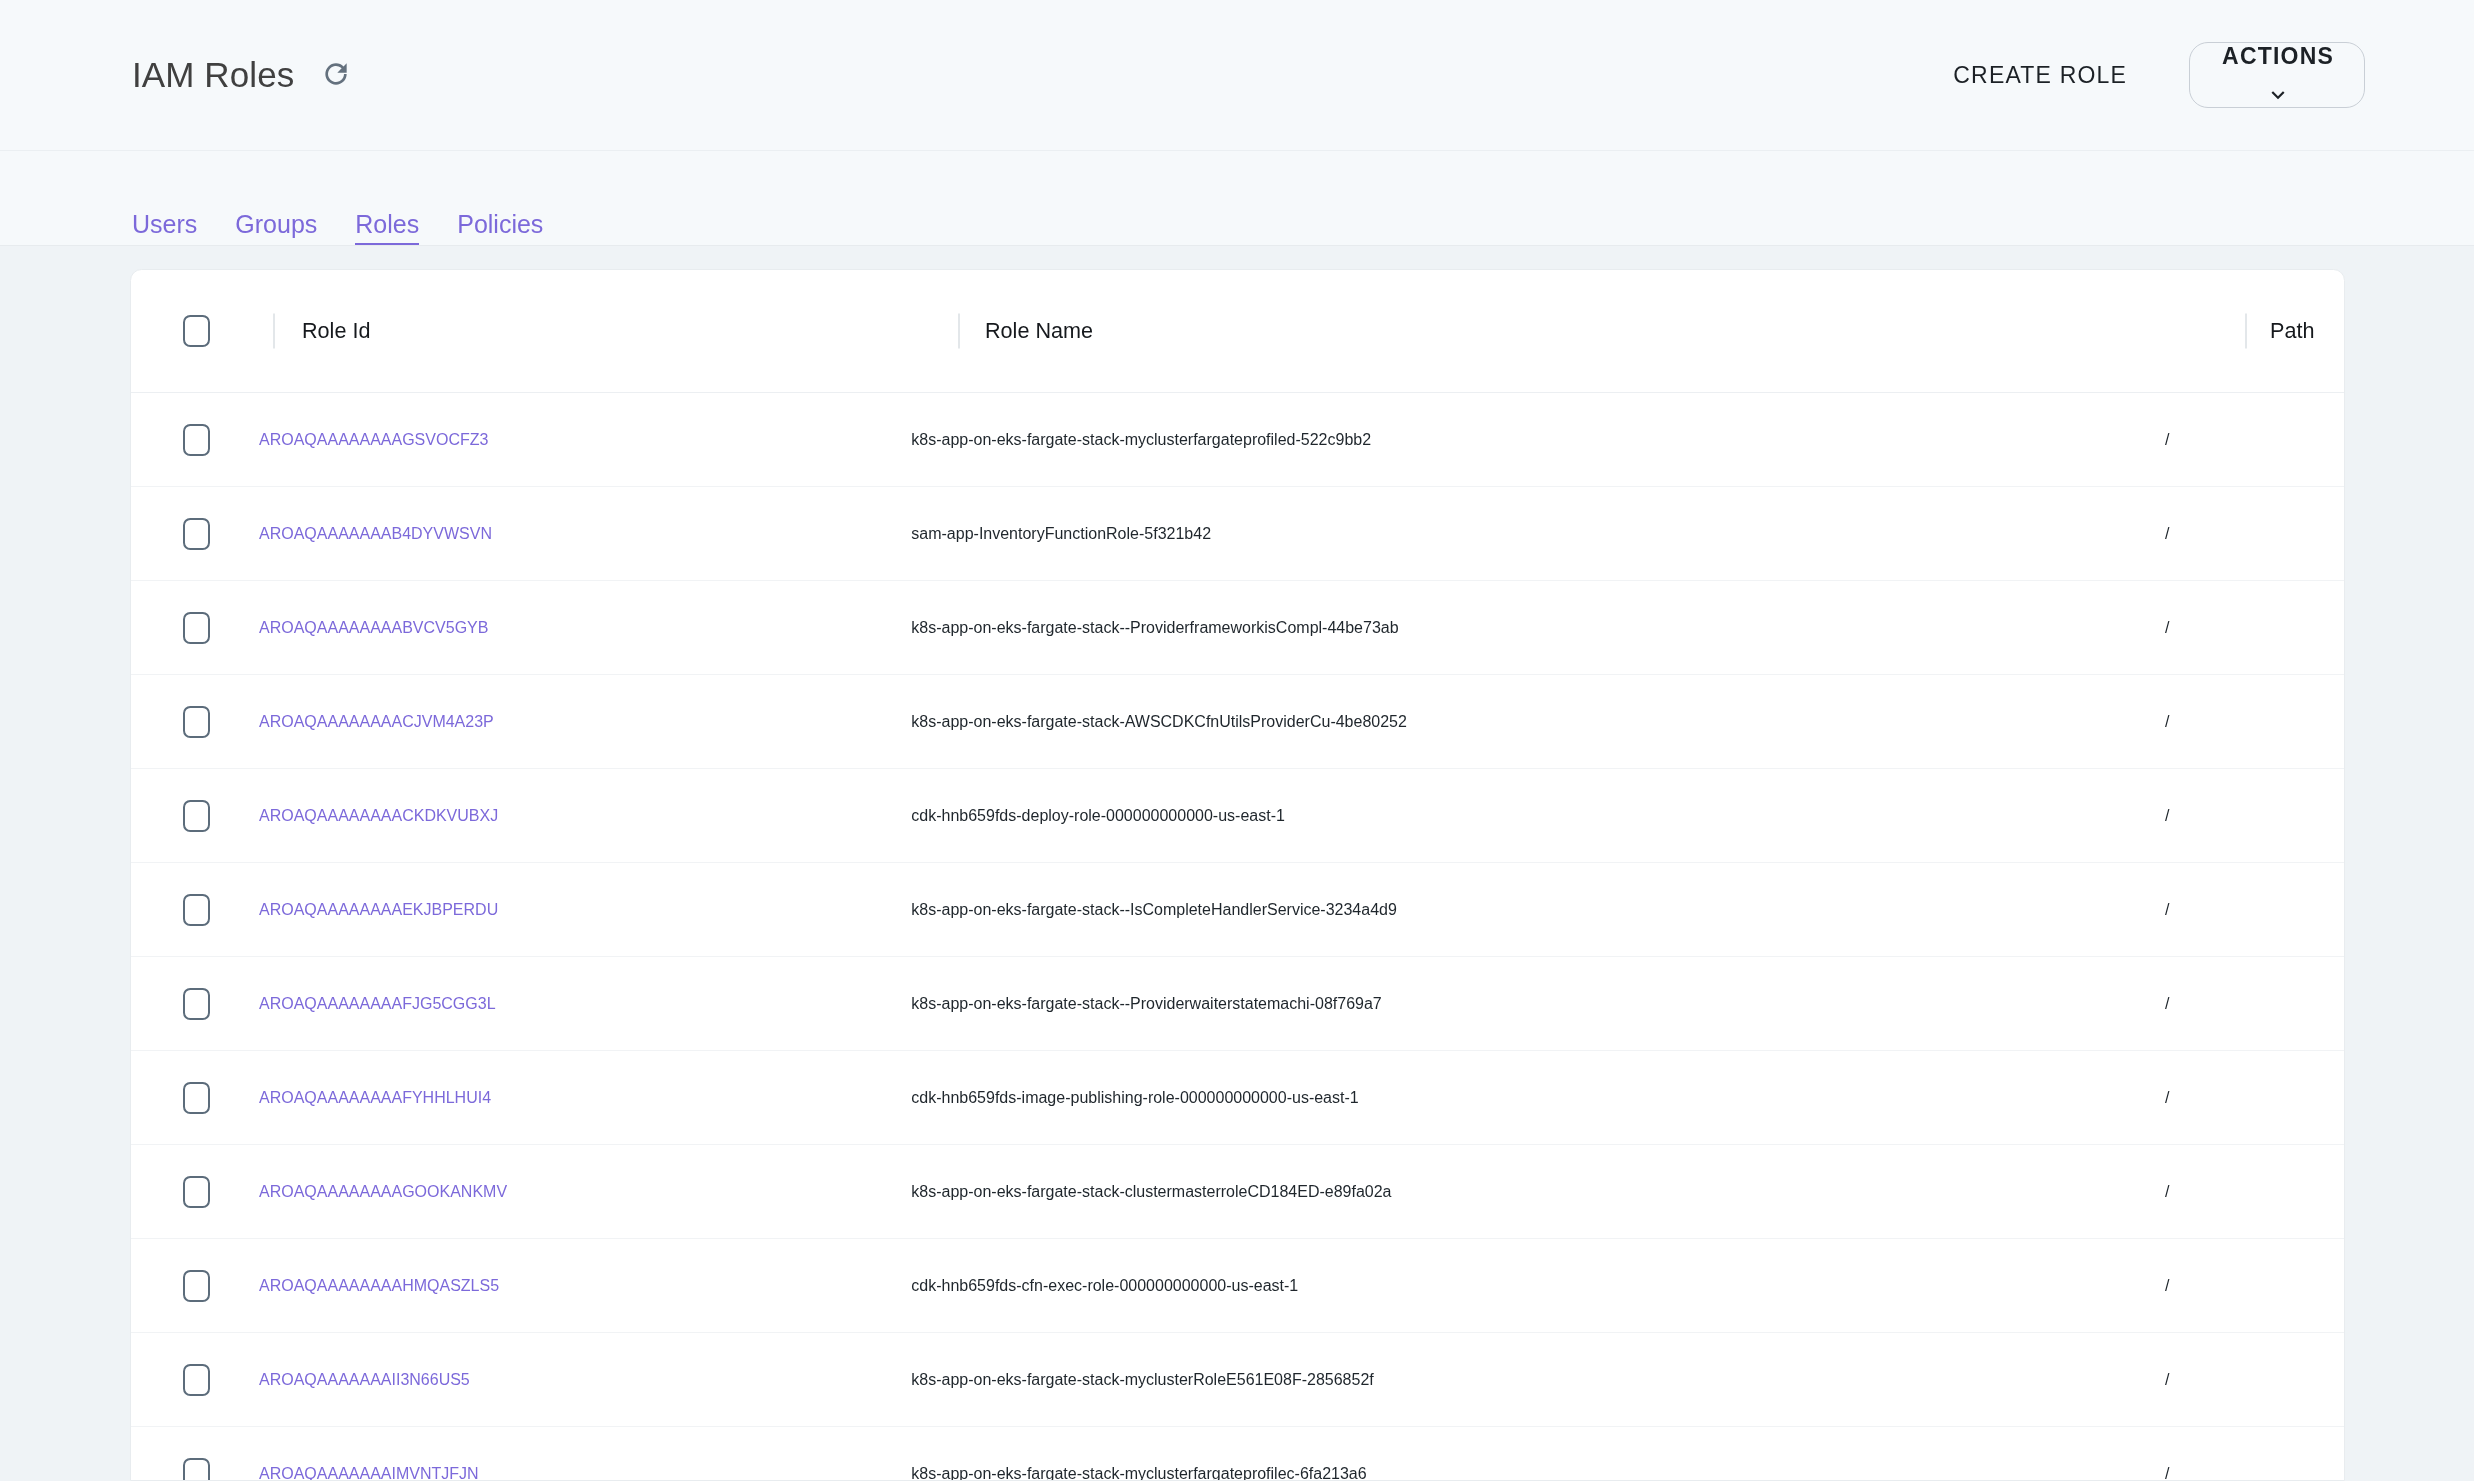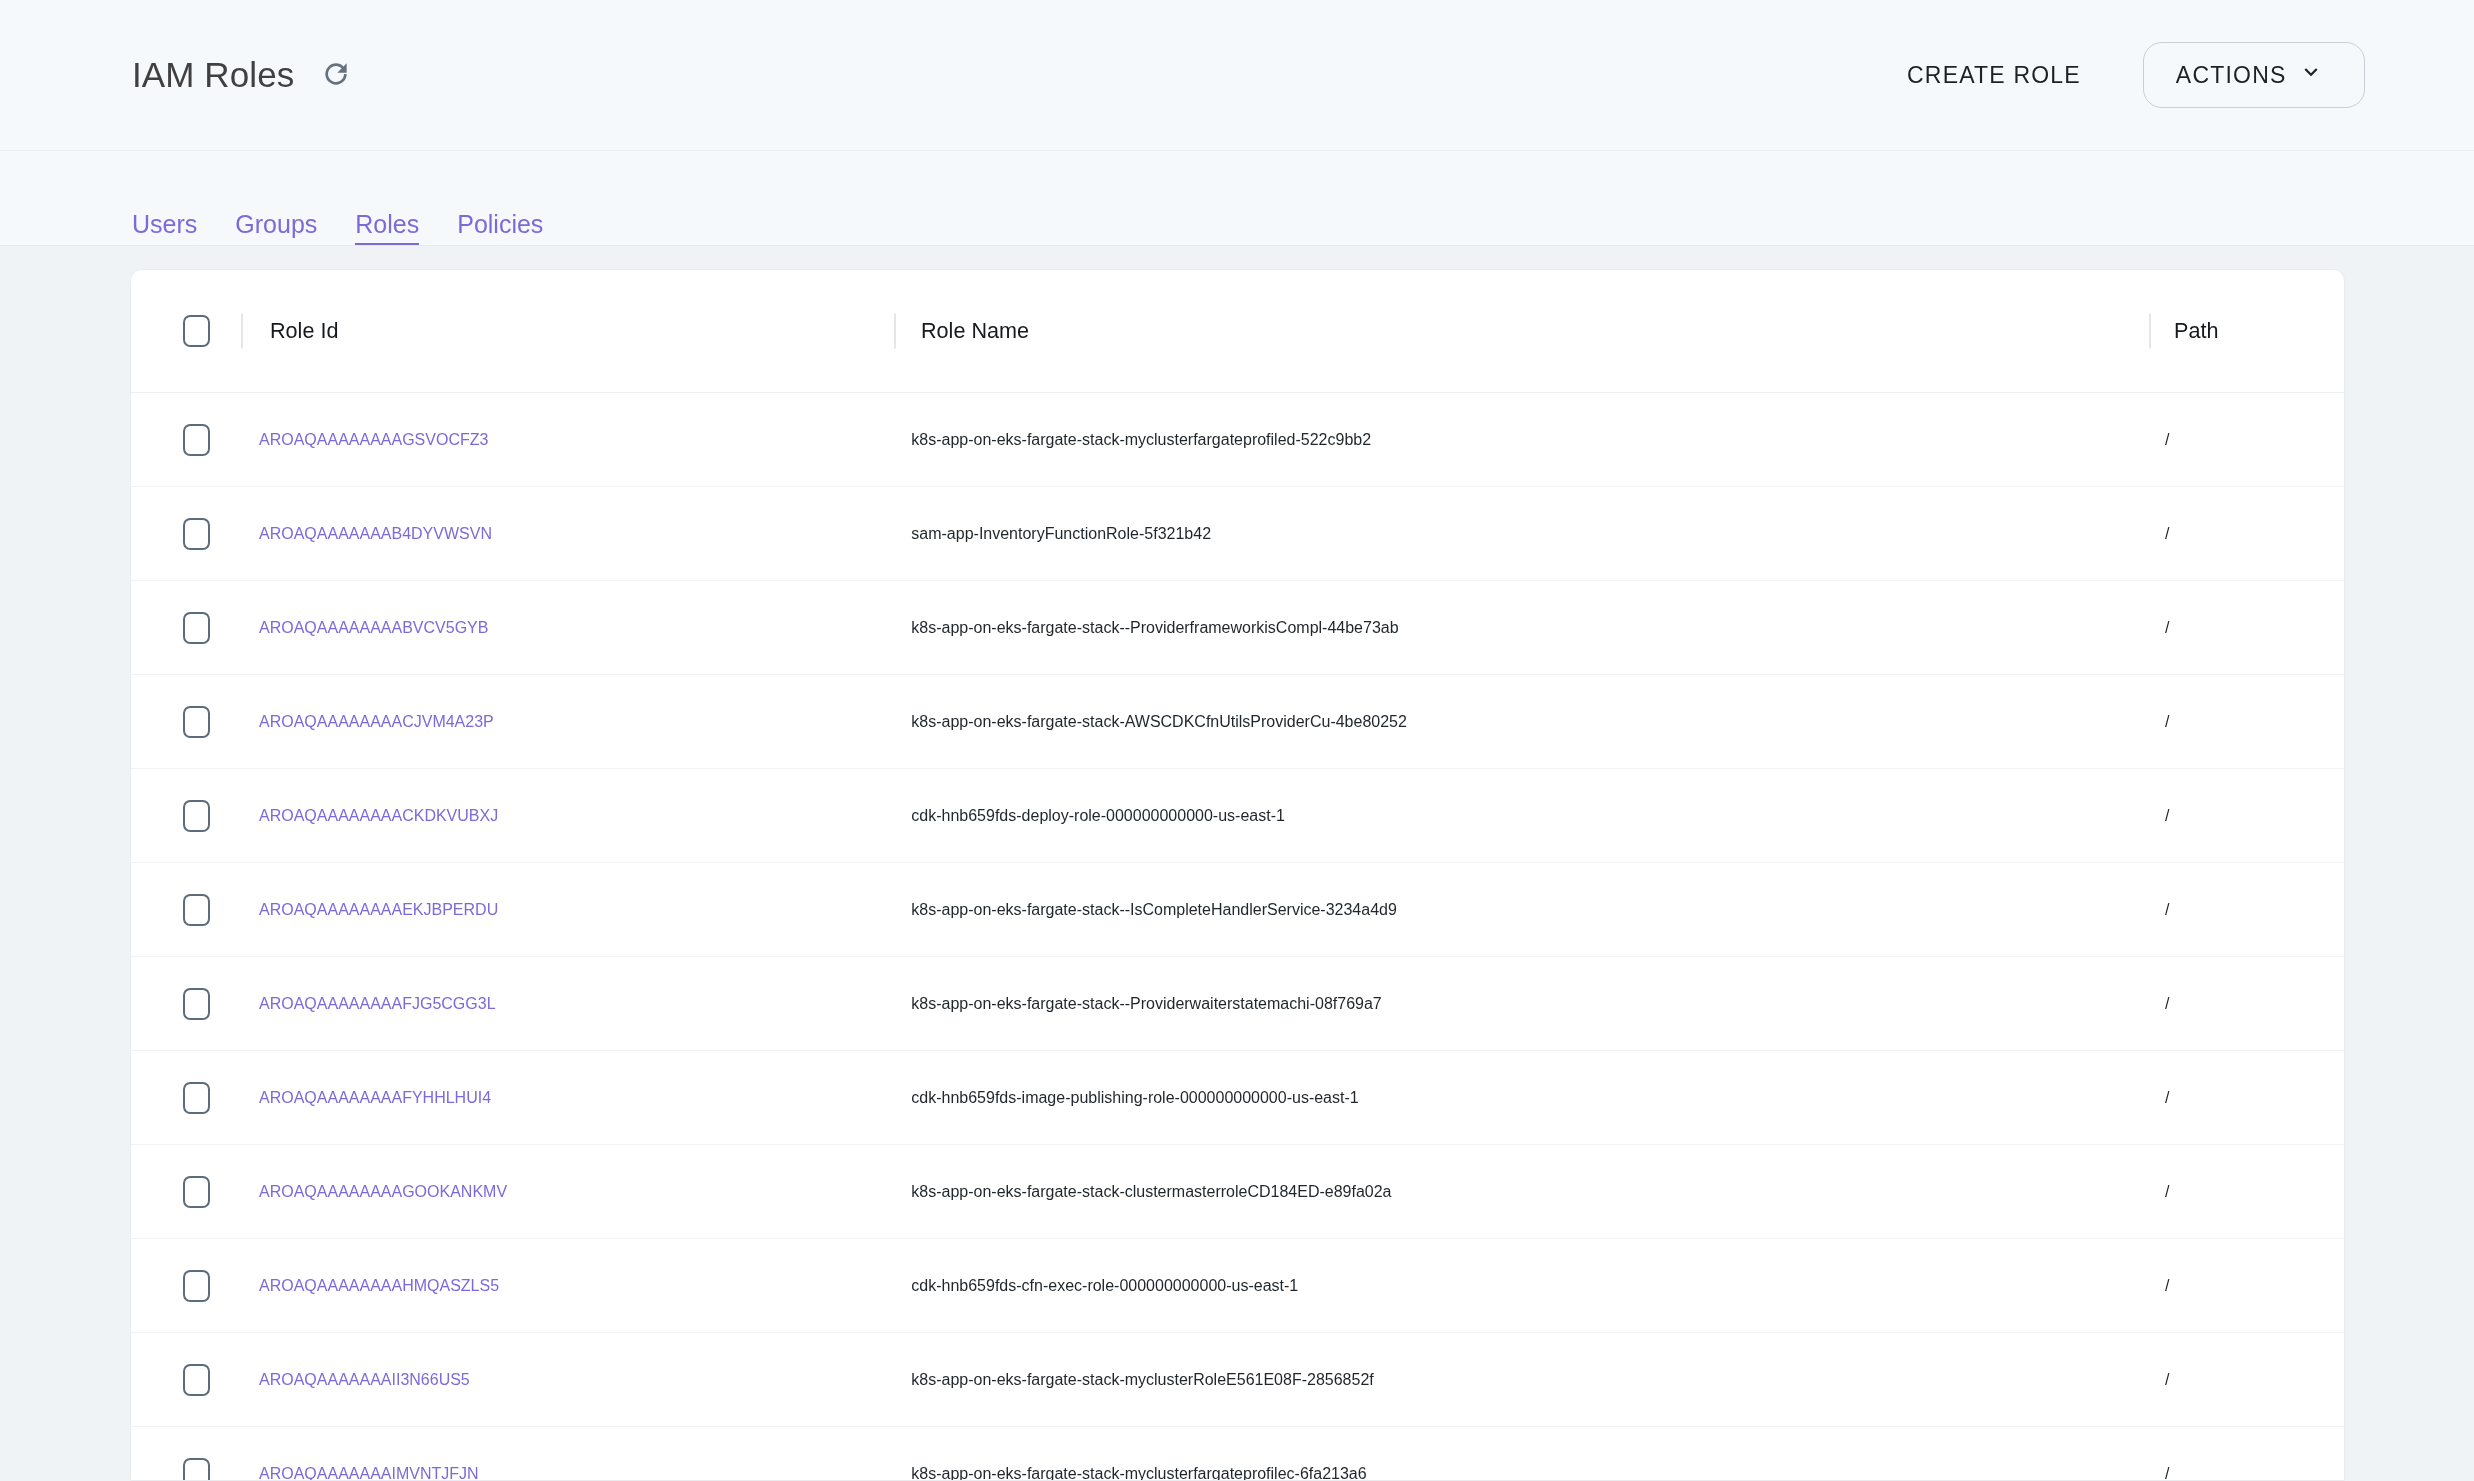--- a/index.html
+++ b/index.html
@@ -39,27 +39,27 @@
   .text-button {
     border: none; background: transparent; cursor: pointer;
     font-family: "Liberation Sans", sans-serif;
     font-size: 23px; font-weight: 500; letter-spacing: 1.2px;
     color: #1C2126;
     padding: 13px 16px;
   }
   .outlined-button {
     background: transparent; cursor: pointer;
     font-family: "Liberation Sans", sans-serif;
-    font-size: 23px; font-weight: 400; letter-spacing: 1.2px;
+    font-size: 23px; font-weight: 700; letter-spacing: 1.2px;
     color: #1C2126;
     border: 1.4px solid #C9CFD6;
     border-radius: 19px;
     height: 66px;
-    padding: 0 40px 0 32px;
-    display: flex; align-items: center; gap: 11.5px;
+    padding: 0 30px 0 32px;
+    display: flex; align-items: center; gap: 11.5px; flex-direction: column;
   }
   .outlined-button svg { width: 26px; height: 26px; fill: #1C2126; }
 
   
   .tab-bar {
     height: 95px;
     background: #F6F9FB;
     border-bottom: 0.7px solid #E7EBEE;
     display: flex;
     align-items: flex-end;
@@ -90,20 +90,21 @@
     height: 100%;
     overflow: hidden;
   }
 
   .grid-header {
     display: grid;
     grid-template-columns: 110px 653px 1255px 197px;
     height: 123px;
     align-items: center;
     border-bottom: 0.7px solid #ECEFF2;
+    gap: 32px;
   }
   .grid-row {
     display: grid;
     grid-template-columns: 110px 653px 1255px 197px;
     height: 94px;
     align-items: center;
     border-bottom: 0.7px solid #F1F3F5;
   }
 
   .cb-cell { padding-left: 52px; display: flex; align-items: center; }

